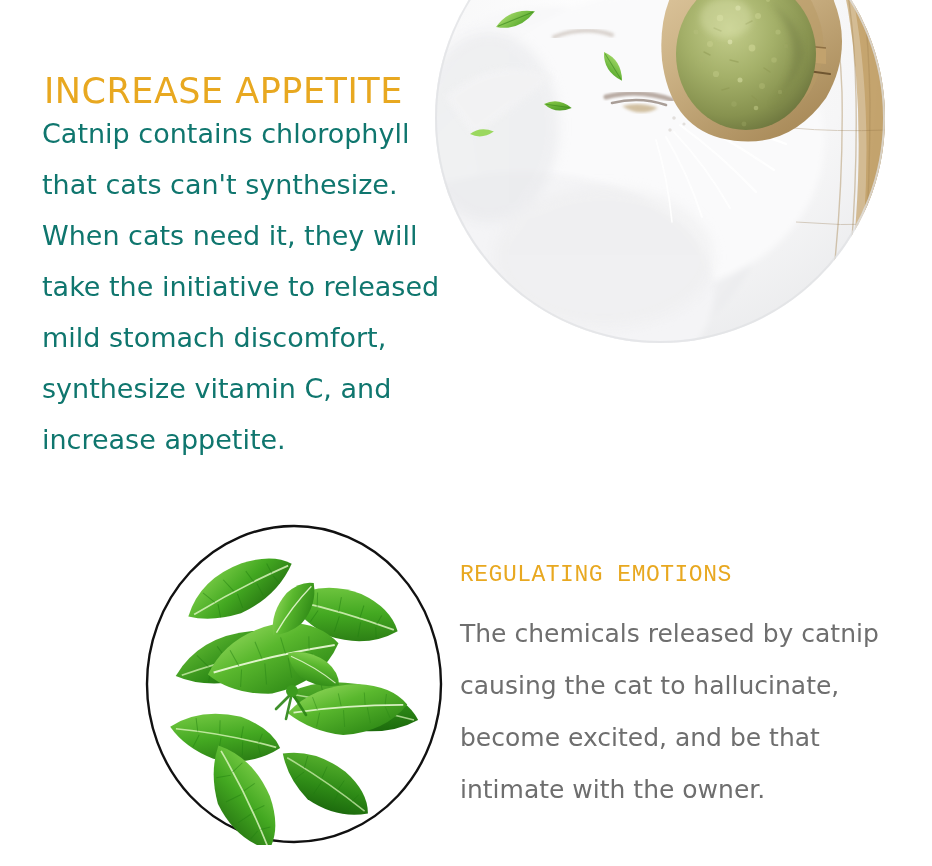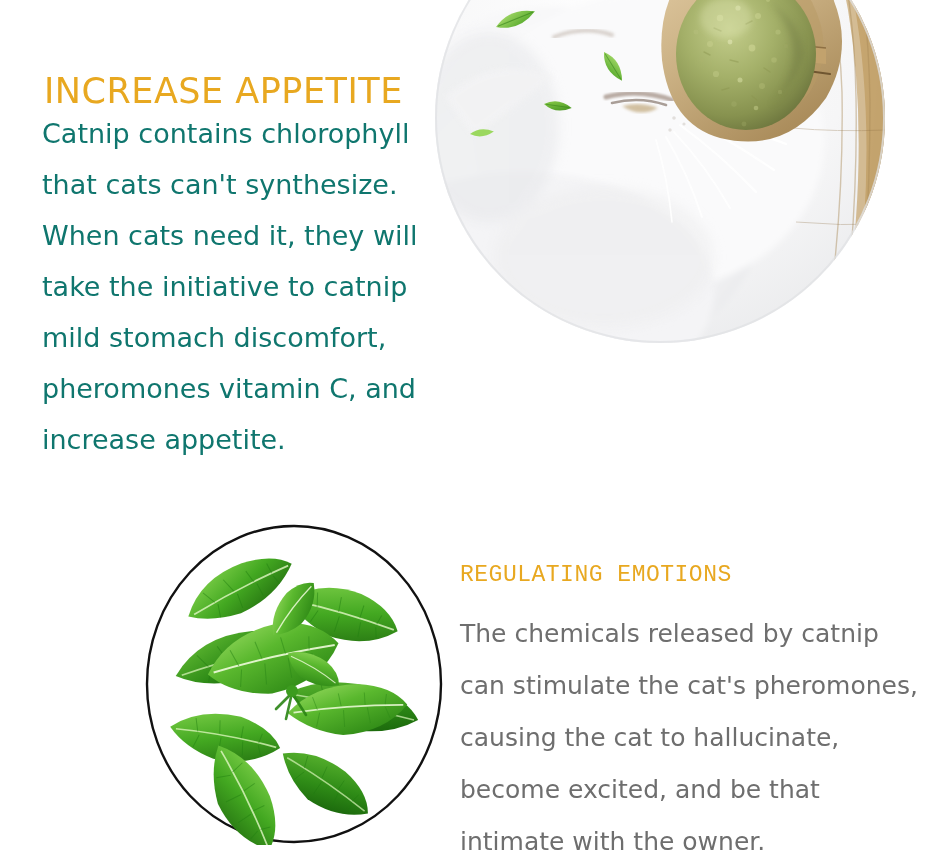--- a/index.html
+++ b/index.html
@@ -493,29 +493,28 @@
       </g>
     </svg>
   </div>
 
   <h2 class="heading" id="sec1-heading">INCREASE APPETITE</h2>
 
   <div class="body-copy" id="sec1-body">
     <span class="line">Catnip contains chlorophyll</span>
     <span class="line">that cats can't synthesize.</span>
     <span class="line">When cats need it, they will</span>
-    <span class="line">take the initiative to catnip</span>
+    <span class="line">take the initiative to released</span>
     <span class="line">mild stomach discomfort,</span>
-    <span class="line">pheromones vitamin C, and</span>
+    <span class="line">synthesize vitamin C, and</span>
     <span class="line">increase appetite.</span>
   </div>
 
   <h2 class="heading" id="sec2-heading">REGULATING EMOTIONS</h2>
 
   <div class="body-copy" id="sec2-body">
     <span class="line">The chemicals released by catnip</span>
-    <span class="line">can stimulate the cat's pheromones,</span>
     <span class="line">causing the cat to hallucinate,</span>
     <span class="line">become excited, and be that</span>
     <span class="line">intimate with the owner.</span>
   </div>
 
 </div>
 
 </body></html>

